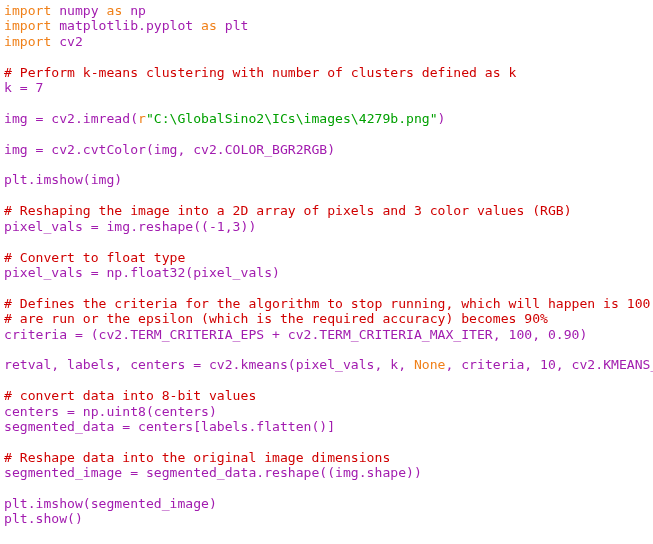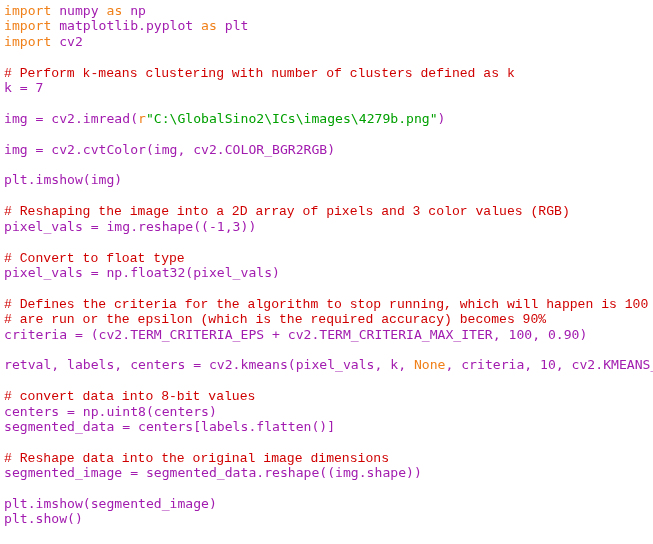--- a/index.html
+++ b/index.html
@@ -31,21 +31,21 @@
     font-smooth: never;
     letter-spacing: 0px;
   }
   .code-line {
     white-space: pre;
     height: 15.42px;
     display: block;
   }
   .tok-kw    { color: #f08019; text-align: right; }
   .tok-str   { color: #00a000; }
-  .tok-com   { color: #d00000; font-family: Liberation Mono, monospace; }
+  .tok-com   { color: #d00000; }
   .tok-plain { color: #a21caf; }
 </style>
 </head>
 <body>
 
 <div id="code-viewport">
   <pre id="code-listing"><span class="code-line"><span class="tok-kw">import</span><span class="tok-plain"> numpy </span><span class="tok-kw">as</span><span class="tok-plain"> np</span></span><span class="code-line"><span class="tok-kw">import</span><span class="tok-plain"> matplotlib.pyplot </span><span class="tok-kw">as</span><span class="tok-plain"> plt</span></span><span class="code-line"><span class="tok-kw">import</span><span class="tok-plain"> cv2</span></span><span class="code-line">&nbsp;</span><span class="code-line"><span class="tok-com"># Perform k-means clustering with number of clusters defined as k</span></span><span class="code-line"><span class="tok-plain">k = 7</span></span><span class="code-line">&nbsp;</span><span class="code-line"><span class="tok-plain">img = cv2.imread(</span><span class="tok-kw">r</span><span class="tok-str">"C:\GlobalSino2\ICs\images\4279b.png"</span><span class="tok-plain">)</span></span><span class="code-line">&nbsp;</span><span class="code-line"><span class="tok-plain">img = cv2.cvtColor(img, cv2.COLOR_BGR2RGB)</span></span><span class="code-line">&nbsp;</span><span class="code-line"><span class="tok-plain">plt.imshow(img)</span></span><span class="code-line">&nbsp;</span><span class="code-line"><span class="tok-com"># Reshaping the image into a 2D array of pixels and 3 color values (RGB)</span></span><span class="code-line"><span class="tok-plain">pixel_vals = img.reshape((-1,3))</span></span><span class="code-line">&nbsp;</span><span class="code-line"><span class="tok-com"># Convert to float type</span></span><span class="code-line"><span class="tok-plain">pixel_vals = np.float32(pixel_vals)</span></span><span class="code-line">&nbsp;</span><span class="code-line"><span class="tok-com"># Defines the criteria for the algorithm to stop running, which will happen is 100 iterations</span></span><span class="code-line"><span class="tok-com"># are run or the epsilon (which is the required accuracy) becomes 90%</span></span><span class="code-line"><span class="tok-plain">criteria = (cv2.TERM_CRITERIA_EPS + cv2.TERM_CRITERIA_MAX_ITER, 100, 0.90)</span></span><span class="code-line">&nbsp;</span><span class="code-line"><span class="tok-plain">retval, labels, centers = cv2.kmeans(pixel_vals, k, </span><span class="tok-kw">None</span><span class="tok-plain">, criteria, 10, cv2.KMEANS_RANDOM_CENTERS)</span></span><span class="code-line">&nbsp;</span><span class="code-line"><span class="tok-com"># convert data into 8-bit values</span></span><span class="code-line"><span class="tok-plain">centers = np.uint8(centers)</span></span><span class="code-line"><span class="tok-plain">segmented_data = centers[labels.flatten()]</span></span><span class="code-line">&nbsp;</span><span class="code-line"><span class="tok-com"># Reshape data into the original image dimensions</span></span><span class="code-line"><span class="tok-plain">segmented_image = segmented_data.reshape((img.shape))</span></span><span class="code-line">&nbsp;</span><span class="code-line"><span class="tok-plain">plt.imshow(segmented_image)</span></span><span class="code-line"><span class="tok-plain">plt.show()</span></span><span class="code-line">&nbsp;</span></pre>
 </div>
 
 </body></html>

